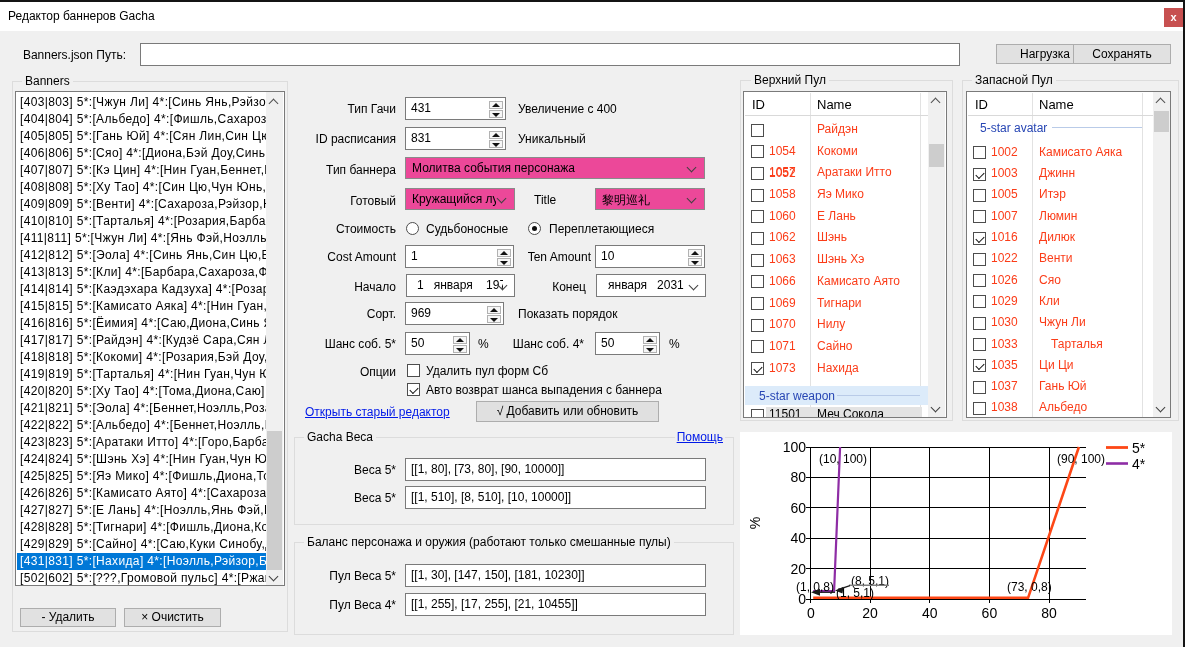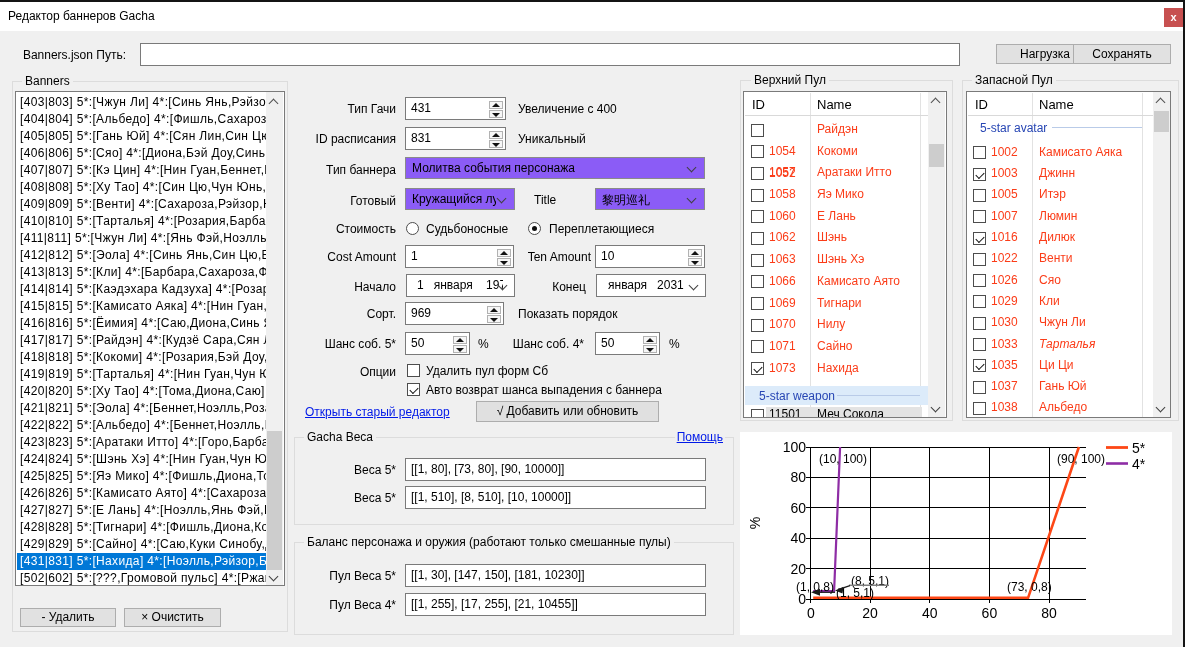--- a/index.html
+++ b/index.html
@@ -21,21 +21,21 @@
 
 .spin{background:#fff;border:1px solid #7a7a7a;}
 .spin .tx{position:absolute;left:5px;top:3px;}
 .spin .btns{position:absolute;right:2px;top:2.5px;width:14px;height:18px;}
 .sb{position:absolute;right:0;width:14px;height:8px;background:#f6f6f6;border:1px solid #b2b2b2;}
 .sb.up{top:0;}
 .sb.dn{top:9.5px;}
 .tri-u{position:absolute;left:2px;top:1px;width:0;height:0;border-left:4px solid transparent;border-right:4px solid transparent;border-bottom:4.5px solid #111;}
 .tri-d{position:absolute;left:2px;top:1.5px;width:0;height:0;border-left:4px solid transparent;border-right:4px solid transparent;border-top:4.5px solid #111;}
 
-.combo{background:#8b5cf6;border:1px solid #8a8a8a;overflow:hidden;white-space:nowrap;}
+.combo{background:#ec4899;border:1px solid #8a8a8a;overflow:hidden;white-space:nowrap;}
 .combo .tx{position:absolute;left:6px;top:3px;}
 .chevd{position:absolute;width:7px;height:7px;border-right:1.5px solid #404040;border-bottom:1.5px solid #404040;transform:rotate(45deg);}
 .chevu{position:absolute;width:7px;height:7px;border-right:1.5px solid #505050;border-bottom:1.5px solid #505050;transform:rotate(-135deg);}
 
 .cb{background:#fff;border:1px solid #4d4d4d;width:13px;height:13px;}
 .cb.on:after{content:"";position:absolute;left:2.2px;top:2.6px;width:7px;height:4px;border-left:1.7px solid #111;border-bottom:1.7px solid #111;transform:rotate(-45deg);}
 .rad{width:13px;height:13px;border-radius:50%;background:#fff;border:1px solid #4d4d4d;}
 .rad.on:after{content:"";position:absolute;left:3px;top:3px;width:5px;height:5px;border-radius:50%;background:#111;}
 
 #blist{left:15px;top:91px;width:270px;height:495px;background:#fff;border:1px solid #7a7a7a;overflow:hidden;}
@@ -360,21 +360,21 @@
 <div class="abs pool-id" style="left:24px;top:181px;">1026</div>
 <div class="abs pool-id" style="left:72px;top:181px;">Сяо</div>
 <div class="abs cb" style="left:6px;top:203px;"></div>
 <div class="abs pool-id" style="left:24px;top:202px;">1029</div>
 <div class="abs pool-id" style="left:72px;top:202px;">Кли</div>
 <div class="abs cb" style="left:6px;top:225px;"></div>
 <div class="abs pool-id" style="left:24px;top:223px;">1030</div>
 <div class="abs pool-id" style="left:72px;top:223px;">Чжун Ли</div>
 <div class="abs cb" style="left:6px;top:246px;"></div>
 <div class="abs pool-id" style="left:24px;top:245px;">1033</div>
-<div class="abs pool-id" style="left:72px;top:245px;font-style:italic;">Тарталья</div>
+<div class="abs pool-id" style="left:84px;top:245px;">Тарталья</div>
 <div class="abs cb on" style="left:6px;top:267px;"></div>
 <div class="abs pool-id" style="left:24px;top:266px;">1035</div>
 <div class="abs pool-id" style="left:72px;top:266px;">Ци Ци</div>
 <div class="abs cb" style="left:6px;top:289px;"></div>
 <div class="abs pool-id" style="left:24px;top:287px;">1037</div>
 <div class="abs pool-id" style="left:72px;top:287px;">Гань Юй</div>
 <div class="abs cb" style="left:6px;top:310px;"></div>
 <div class="abs pool-id" style="left:24px;top:308px;">1038</div>
 <div class="abs pool-id" style="left:72px;top:308px;">Альбедо</div>
 <div class="sbar" style="left:186px;top:0;width:17px;height:325px;"></div>

